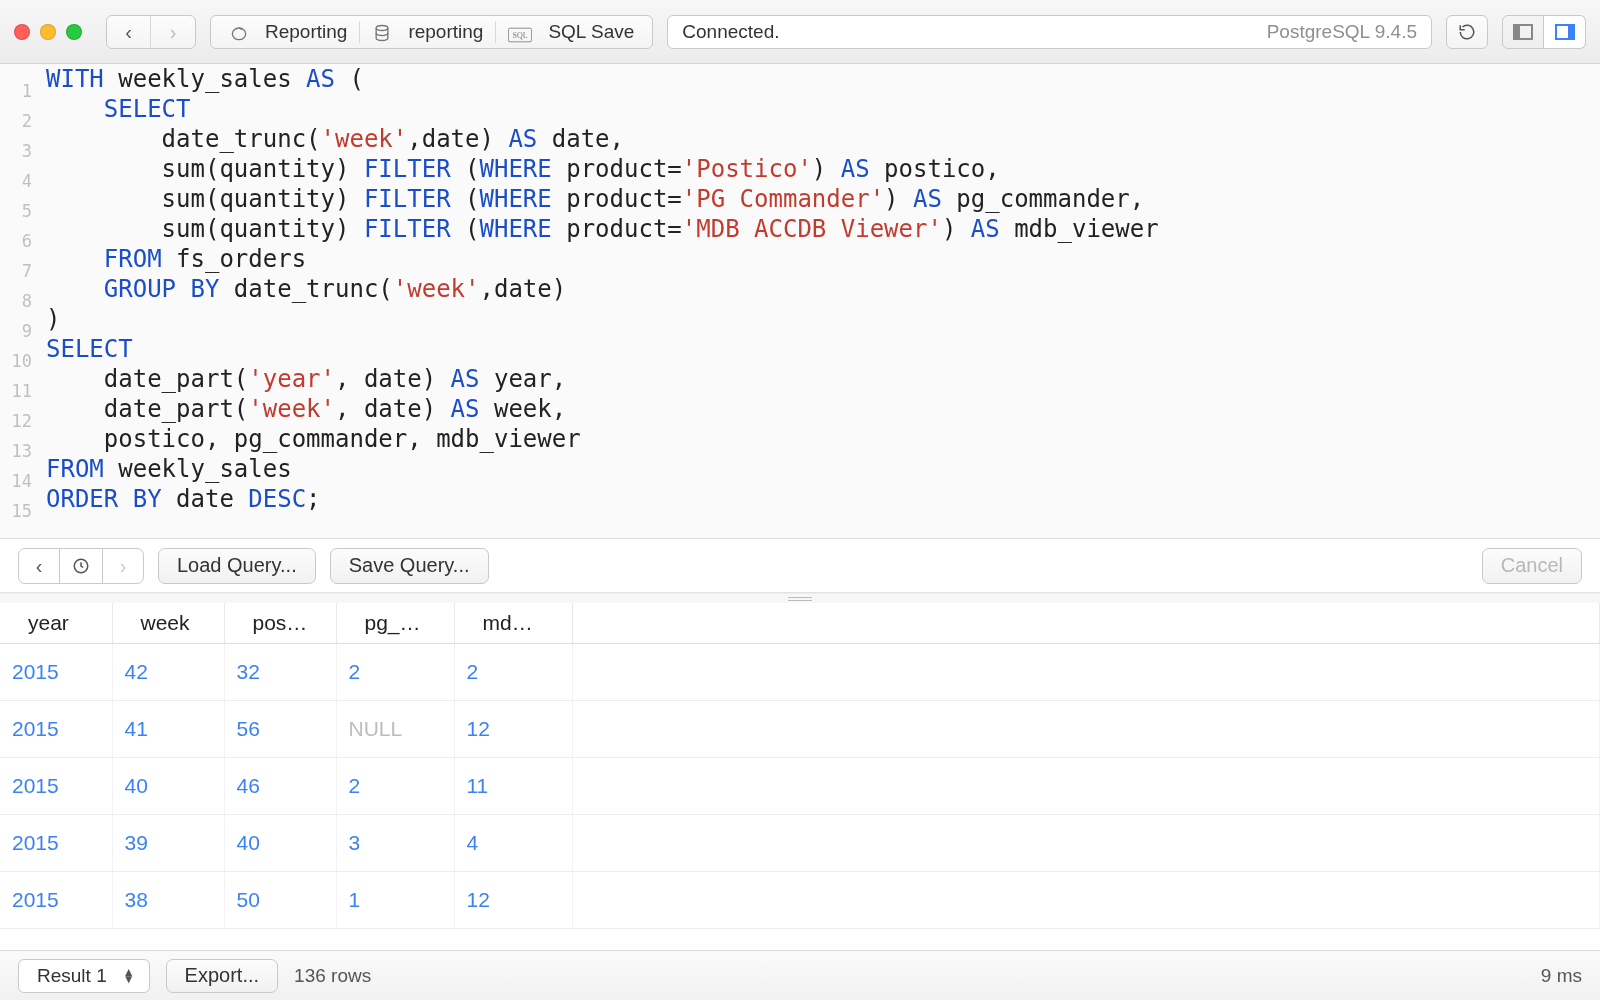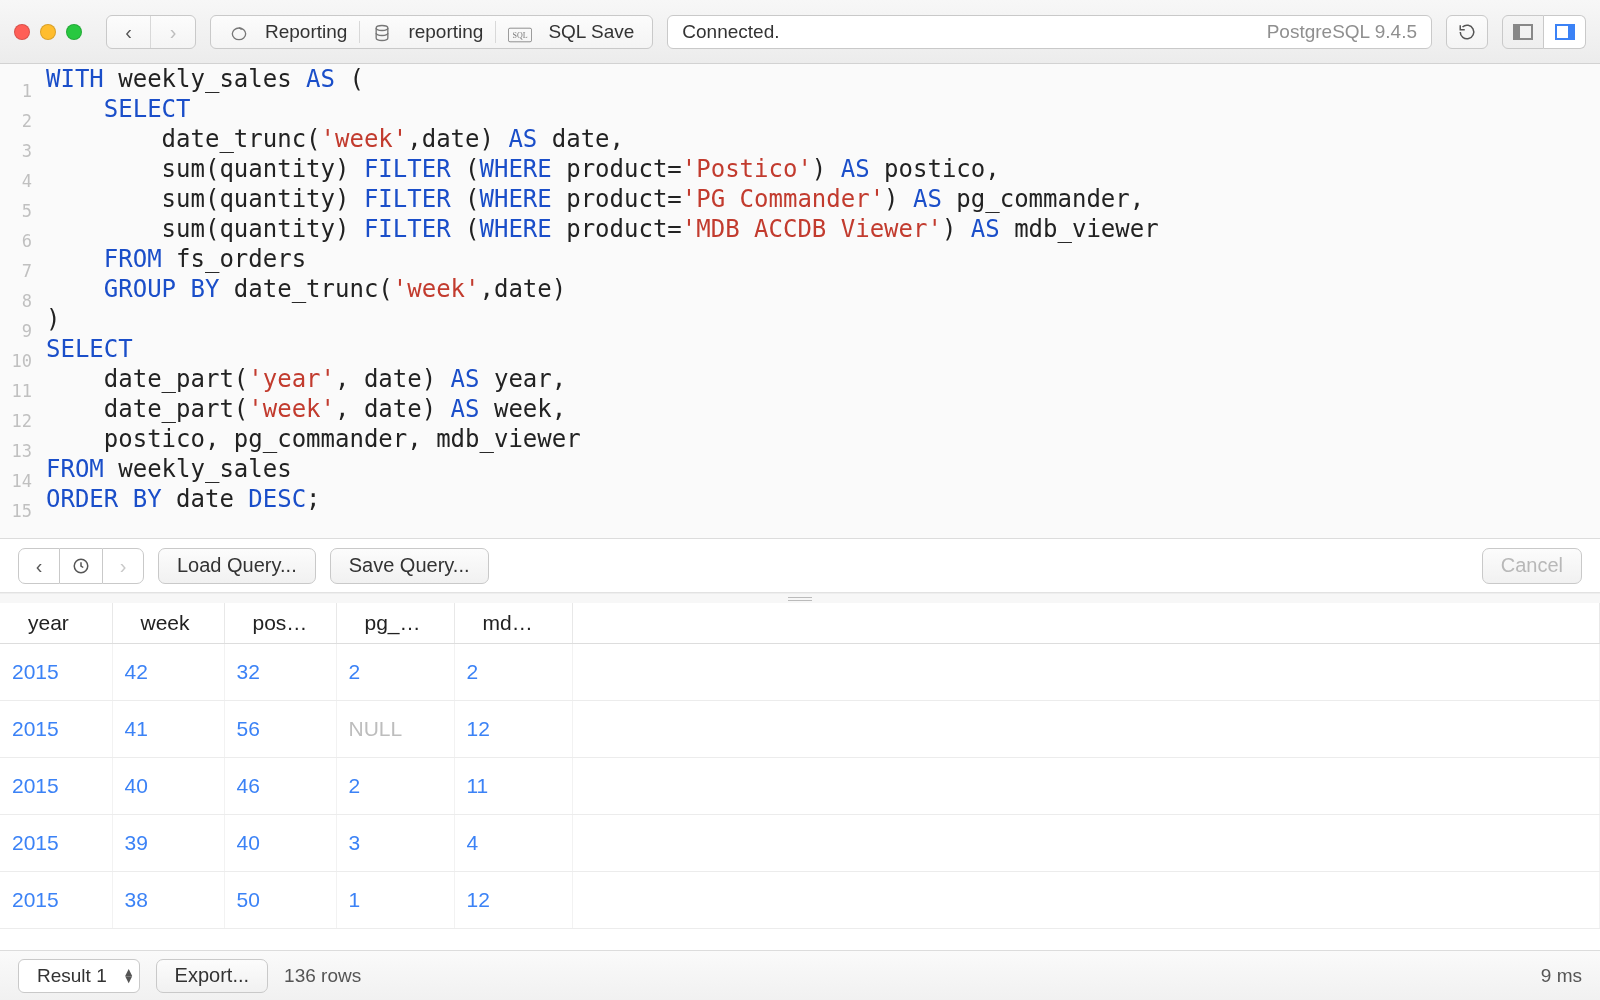--- a/index.html
+++ b/index.html
@@ -73,21 +73,21 @@
   
   .results{ flex:1; overflow:hidden; display:flex; flex-direction:column; }
   table{ border-collapse:collapse; width:100%; font-size:21px; table-layout:fixed;}
   thead th{ text-align:left; font-weight:400; padding:8px 28px; border-bottom:1px solid #ddd; border-right:1px solid #e8e8e8; background:#fff; color:#222; white-space:nowrap; overflow:hidden; text-overflow:ellipsis;}
   tbody td{ padding:16px 12px; border-bottom:1px solid #ececec; border-right:1px solid #f2f2f2; color:#3b82f6;}
   tbody td.null{ color:#bdbdbd; }
   col.c0{width:112px;} col.c1{width:112px;} col.c2{width:112px;} col.c3{width:118px;} col.c4{width:118px;}
 
   
   .bottombar{ height:50px; border-top:1px solid #dcdcdc; display:flex; align-items:center; gap:16px; padding:0 18px; background:linear-gradient(#fafafa,#f1f1f1); font-size:19px; color:#333;}
-  .select{ height:34px; border:1px solid #c9c9c9; border-radius:6px; background:#fff; display:flex; align-items:center; padding:0 4px 0 18px; gap:16px;}
+  .select{ height:34px; border:1px solid #c9c9c9; border-radius:6px; background:#fff; display:flex; align-items:center; padding:0 14px 0 18px; gap:16px;}
   .select .arrows{ font-size:12px; line-height:7px; color:#555;}
   .rowcount{color:#555;}
   .timing{margin-left:auto;color:#555;}
 
   svg{display:block;}
 </style>
 </head>
 <body>
 
 <div class="titlebar">

